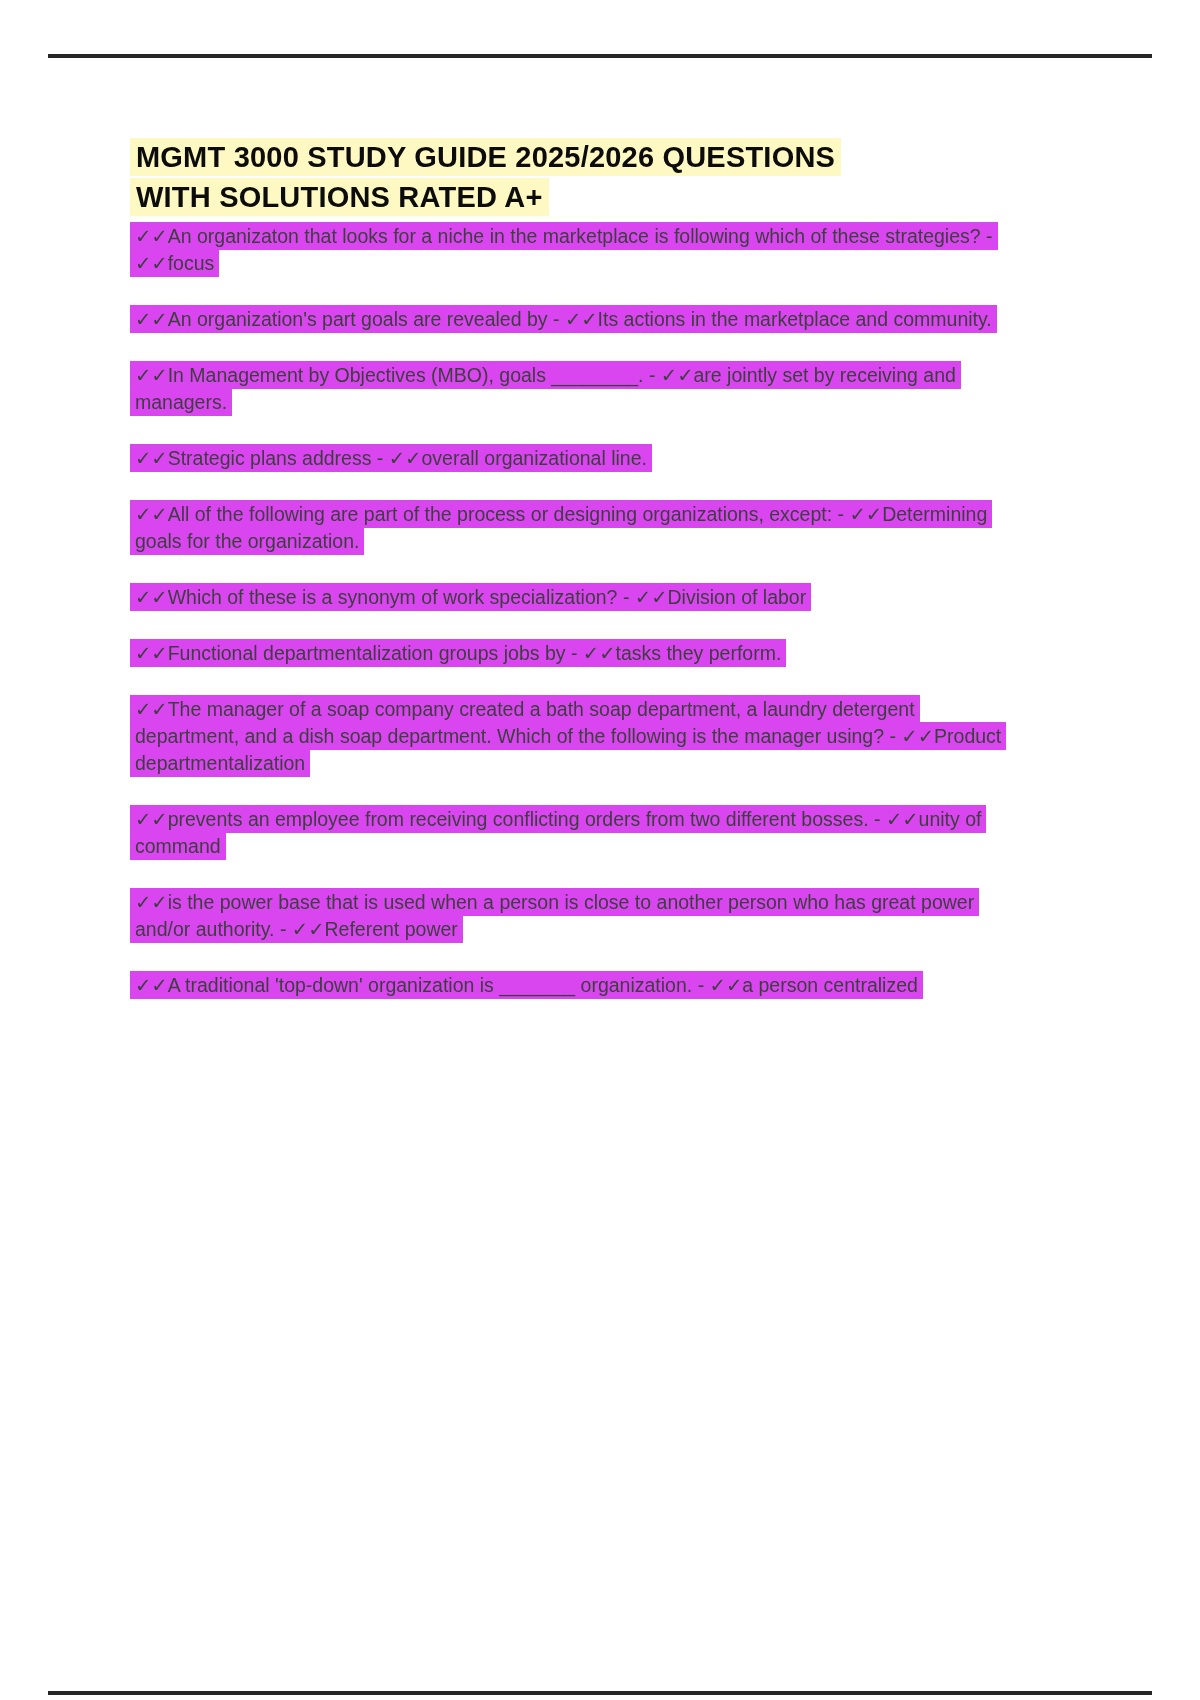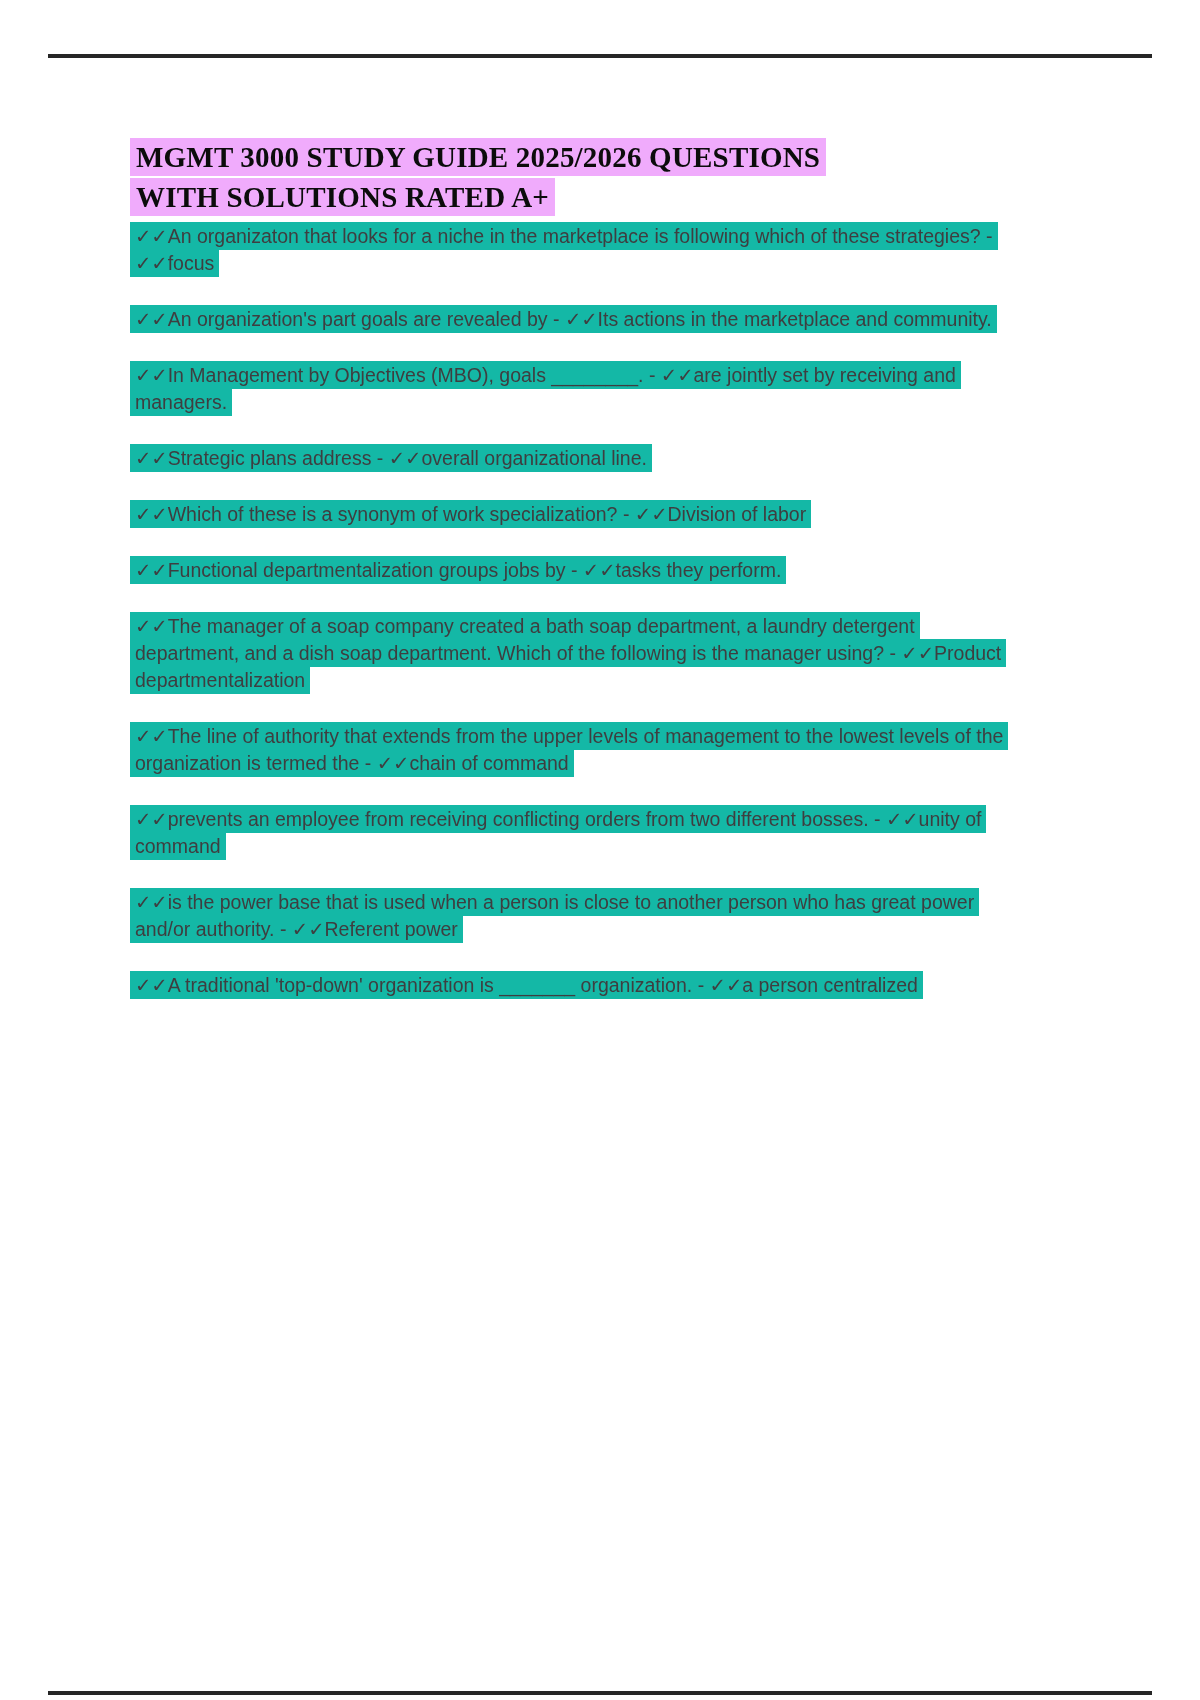--- a/index.html
+++ b/index.html
@@ -28,55 +28,54 @@
   }
   .title {
     margin: 0 0 6px 0;
     font-size: 29px;
     line-height: 40px;
     font-weight: 800;
     letter-spacing: 0.2px;
     color: #0c0c0c;
   }
   .title-hl {
-    background: #f0abfc;
+    background: #fef9c3;
     padding: 3px 6px;
     -webkit-box-decoration-break: clone;
     box-decoration-break: clone;
-    font-family: Liberation Serif, serif;
   }
   .qa {
     margin: 0 0 29px 0;
     font-size: 19.5px;
     line-height: 27px;
     color: #3e3e40;
   }
   .hl {
-    background: #14b8a6;
+    background: #d946ef;
     padding: 3px 5px;
     -webkit-box-decoration-break: clone;
     box-decoration-break: clone;
   }
 </style>
 </head>
 <body>
 
 <div class="page">
   <div class="rule rule-top"></div>
 
   <div class="content">
     <h1 class="title"><span class="title-hl"><span>MGMT 3000 STUDY GUIDE 2025/2026 QUESTIONS</span><br><span>WITH SOLUTIONS RATED A+</span></span></h1>
 
     <p class="qa"><span class="hl">✓✓An organizaton that looks for a niche in the marketplace is following which of these strategies? - ✓✓focus</span></p>
     <p class="qa"><span class="hl">✓✓An organization's part goals are revealed by - ✓✓Its actions in the marketplace and community.</span></p>
     <p class="qa"><span class="hl">✓✓In Management by Objectives (MBO), goals ________. - ✓✓are jointly set by receiving and managers.</span></p>
     <p class="qa"><span class="hl">✓✓Strategic plans address - ✓✓overall organizational line.</span></p>
+    <p class="qa"><span class="hl">✓✓All of the following are part of the process or designing organizations, except: - ✓✓Determining goals for the organization.</span></p>
     <p class="qa"><span class="hl">✓✓Which of these is a synonym of work specialization? - ✓✓Division of labor</span></p>
     <p class="qa"><span class="hl">✓✓Functional departmentalization groups jobs by - ✓✓tasks they perform.</span></p>
     <p class="qa"><span class="hl">✓✓The manager of a soap company created a bath soap department, a laundry detergent department, and a dish soap department. Which of the following is the manager using? - ✓✓Product departmentalization</span></p>
-    <p class="qa"><span class="hl">✓✓The line of authority that extends from the upper levels of management to the lowest levels of the organization is termed the - ✓✓chain of command</span></p>
     <p class="qa"><span class="hl">✓✓prevents an employee from receiving conflicting orders from two different bosses. - ✓✓unity of command</span></p>
     <p class="qa"><span class="hl">✓✓is the power base that is used when a person is close to another person who has great power and/or authority. - ✓✓Referent power</span></p>
     <p class="qa"><span class="hl">✓✓A traditional 'top-down' organization is _______ organization. - ✓✓a person centralized</span></p>
   </div>
 
   <div class="rule rule-bottom"></div>
 </div>
 
 </body></html>

